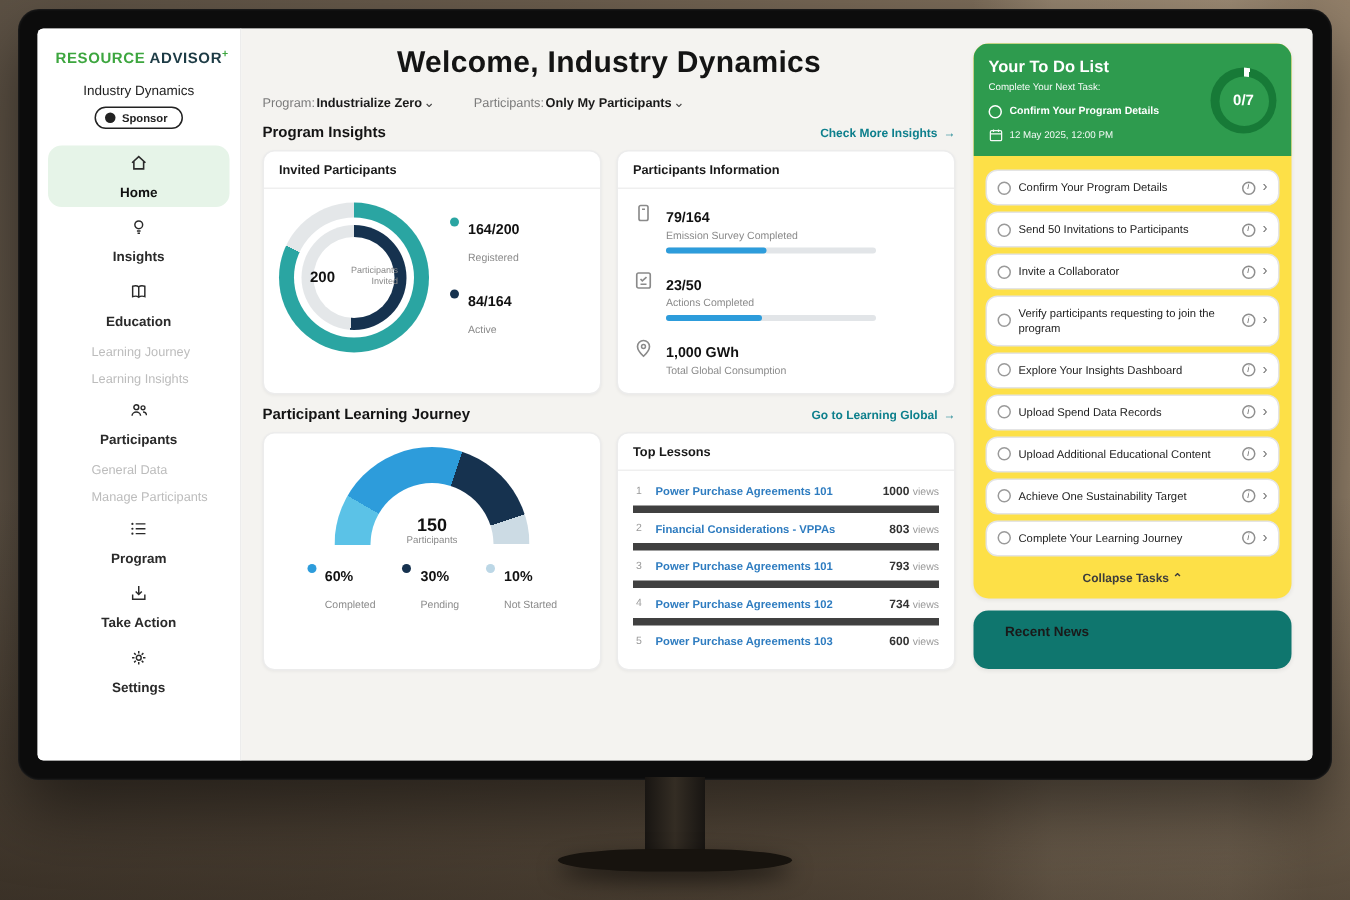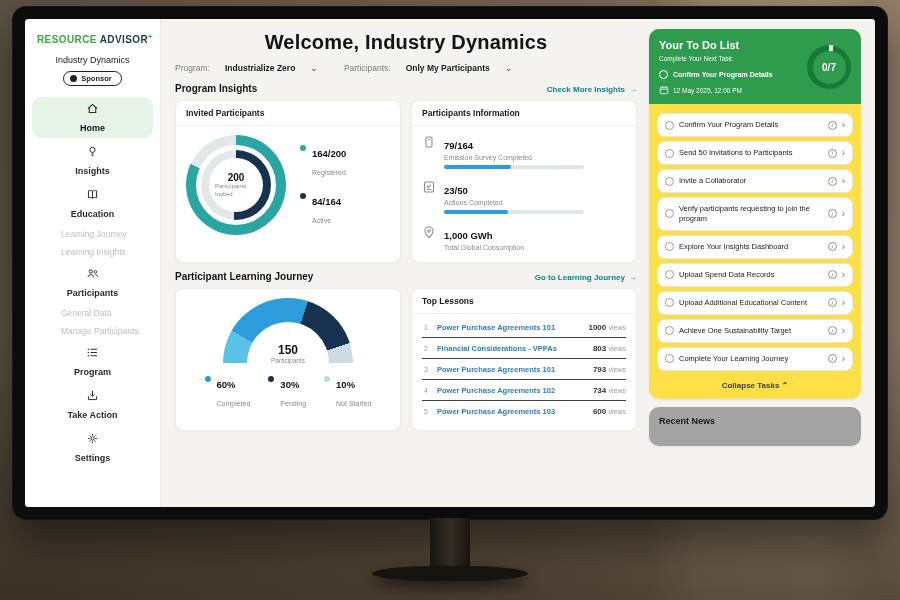--- a/index.html
+++ b/index.html
@@ -40,42 +40,42 @@
   .nav-item.active { background:#e6f4e8; border-radius:9px; margin:1px 7px; padding:5px 8px; color:#111; }
   .nav-icon { width:13px; height:13px; flex:0 0 13px; color:#2a2a2a; display:inline-flex; }
   .nav-icon svg { width:13px; height:13px; }
   .nav-sub { padding:4px 12px 4px 36px; font-size:8.5px; color:#bcbcbc; cursor:pointer; }
 
   
   .main { flex:1; background:#f4f3f0; padding:10px 14px; display:flex; gap:12px; overflow:hidden; }
   .content-col { flex:1; min-width:0; }
   .welcome { font-size:20px; font-weight:bold; color:#141414; margin:2px 0 9px; letter-spacing:0.2px;text-align:center; }
   .filters { display:flex; gap:26px; align-items:center; margin-bottom:10px; }
-  .filter { display:flex; align-items:center; gap:15px; font-size:8.5px; cursor:pointer; }
+  .filter { display:flex; align-items:center; gap:1px; font-size:8.5px; cursor:pointer; }
   .filter .f-label { color:#7a7a7a; }
   .filter .f-value { color:#1a1a1a; font-weight:bold; }
   .filter .f-chevron { color:#444; font-size:9px; line-height:1; }
   .section-row { display:flex; align-items:baseline; justify-content:space-between; margin:8px 0 6px; }
   .section-title { font-size:10px; font-weight:bold; color:#141414; }
   .section-link { font-size:8px; font-weight:bold; color:#0d7f8c; cursor:pointer; display:flex; gap:4px; align-items:center; }
   .cards-row { display:flex; gap:10px; }
   .card { background:#fff; border:1px solid #ececec; border-radius:8px; flex:1; min-width:0;
     box-shadow:0 1px 2px rgba(0,0,0,0.04); }
   .card-title { font-size:8.5px; font-weight:bold; color:#1a1a1a; padding:7px 10px; border-bottom:1px solid #efefef; }
   .card-body { padding:9px 10px; }
 
   
   .invited-body { display:flex; align-items:center; gap:14px; }
   .donut { width:100px; height:100px; border-radius:50%; position:relative;
     background:conic-gradient(#2aa5a2 0 295deg, #e4e7e9 295deg 360deg); flex:0 0 100px; }
   .donut::before { content:""; position:absolute; inset:10px; border-radius:50%; background:#fff; }
   .donut-inner { position:absolute; inset:15px; border-radius:50%;
     background:conic-gradient(#16324f 0 184deg, #e4e7e9 184deg 360deg); }
   .donut-inner::before { content:""; position:absolute; inset:8px; border-radius:50%; background:#fff; }
-  .donut-center { position:absolute; inset:0; display:flex; flex-direction:column; align-items:center; justify-content:center; text-align:left; z-index:2; }
+  .donut-center { position:absolute; inset:0; display:flex; align-items:center; justify-content:center; text-align:right; z-index:2; }
   .donut-center .dc-value { font-size:10px; font-weight:bold; color:#111; }
   .donut-center .dc-label { font-size:6px; color:#8a8a8a; width:42px; line-height:1.2; }
   .legend-v { display:flex; flex-direction:column; gap:12px; }
   .legend-item { display:flex; gap:6px; align-items:flex-start; }
   .dot { width:6px; height:6px; border-radius:50%; margin-top:2px; flex:0 0 6px; }
   .dot.teal { background:#2aa5a2; } .dot.navy { background:#16324f; }
   .dot.blue { background:#2d9cdb; } .dot.lightblue { background:#bcd7e6; }
   .legend-val { font-size:9.5px; font-weight:bold; color:#111; line-height:1.1; }
   .legend-lab { font-size:7px; color:#8a8a8a; }
 
@@ -94,21 +94,21 @@
   .gauge { width:130px; height:66px; position:relative; overflow:hidden; }
   .gauge-circle { width:130px; height:130px; border-radius:50%;
     background:conic-gradient(from 270deg, #5bc2e7 0 30deg, #2d9cdb 30deg 108deg, #16324f 108deg 162deg, #ccdbe4 162deg 180deg, #fff 180deg 360deg); }
   .gauge-hole { position:absolute; left:24px; top:24px; width:82px; height:82px; border-radius:50%; background:#fff; }
   .gauge-center { position:absolute; left:0; right:0; bottom:0; text-align:center; }
   .gauge-center .gc-value { font-size:12px; font-weight:bold; color:#111; }
   .gauge-center .gc-label { font-size:6.5px; color:#8a8a8a; }
   .edu-legend { display:flex; gap:18px; margin-top:10px; }
 
   
-  .lesson { display:flex; align-items:center; gap:7px; padding:5.5px 0; border-bottom:1px solid #404040; }
+  .lesson { display:flex; align-items:center; gap:7px; padding:5.5px 0; border-bottom:5px solid #404040; }
   .lesson:last-child { border-bottom:none; }
   .lesson-rank { font-size:7px; color:#9a9a9a; width:8px; text-align:center; }
   .lesson-title { flex:1; font-size:7.5px; font-weight:bold; color:#2e7cc0; cursor:pointer; white-space:nowrap; overflow:hidden; text-overflow:ellipsis; }
   .lesson-views { font-size:8px; color:#333; font-weight:bold; white-space:nowrap; }
   .lesson-views .views-unit { color:#9a9a9a; font-weight:normal; font-size:7px; }
 
   
   .todo-col { width:212px; flex:0 0 212px; }
   .todo-card { background:#fde047; border-radius:10px; overflow:hidden; box-shadow:0 1px 3px rgba(0,0,0,0.07); }
   .todo-header { background:#2e9b4e; color:#fff; padding:10px 10px 9px; display:flex; gap:8px; }
@@ -127,21 +127,21 @@
     font-size:10px; font-weight:bold; display:flex; align-items:center; justify-content:center; }
   .task-list { padding:5px 0 2px; }
   .task { display:flex; align-items:center; gap:5px; border:1px solid #e4e4e4; border-radius:8px;
     padding:6px 7px; margin:4px 8px; background:#fff; cursor:pointer; }
   .task-check { width:9px; height:9px; border:1.2px solid #9a9a9a; border-radius:50%; flex:0 0 9px; }
   .task-label { flex:1; font-size:7.5px; color:#222; line-height:1.3; }
   .task-info { width:9px; height:9px; flex:0 0 9px; border:1px solid #8f8f8f; border-radius:50%;
     font-size:6px; color:#6f6f6f; display:flex; align-items:center; justify-content:center; font-style:italic; }
   .task-chevron { color:#777; font-size:10px; line-height:1; }
   .collapse-row { text-align:center; font-size:8px; font-weight:bold; color:#3c3c3c; padding:6px 0 7px; cursor:pointer; }
-  .news-card { background:#a3a3a3; border-radius:10px; margin-top:8px; padding:9px 10px 20px;
+  .news-card { background:#0f766e; border-radius:10px; margin-top:8px; padding:9px 21px 20px;
     box-shadow:0 1px 3px rgba(0,0,0,0.07); }
   .news-title { font-size:9px; font-weight:bold; color:#1a1a1a; }
 </style>
 </head>
 <body>
 
 <div class="monitor">
   <div class="screen">
 
     <div class="sidebar">
@@ -317,21 +317,21 @@
                   <div class="info-lab">Total Global Consumption</div>
                 </span>
               </div>
             </div>
           </div>
         </div>
 
         <div class="section-row">
           <span class="section-title">Participant Learning Journey</span>
           <span class="section-link">
-            <span>Go to Learning Journey</span>
+            <span>Go to Learning Global</span>
             <span>→</span>
           </span>
         </div>
 
         <div class="cards-row">
 
           <div class="card">
             <div class="card-body edu-body">
               <div class="gauge">
                 <div class="gauge-circle"></div>

